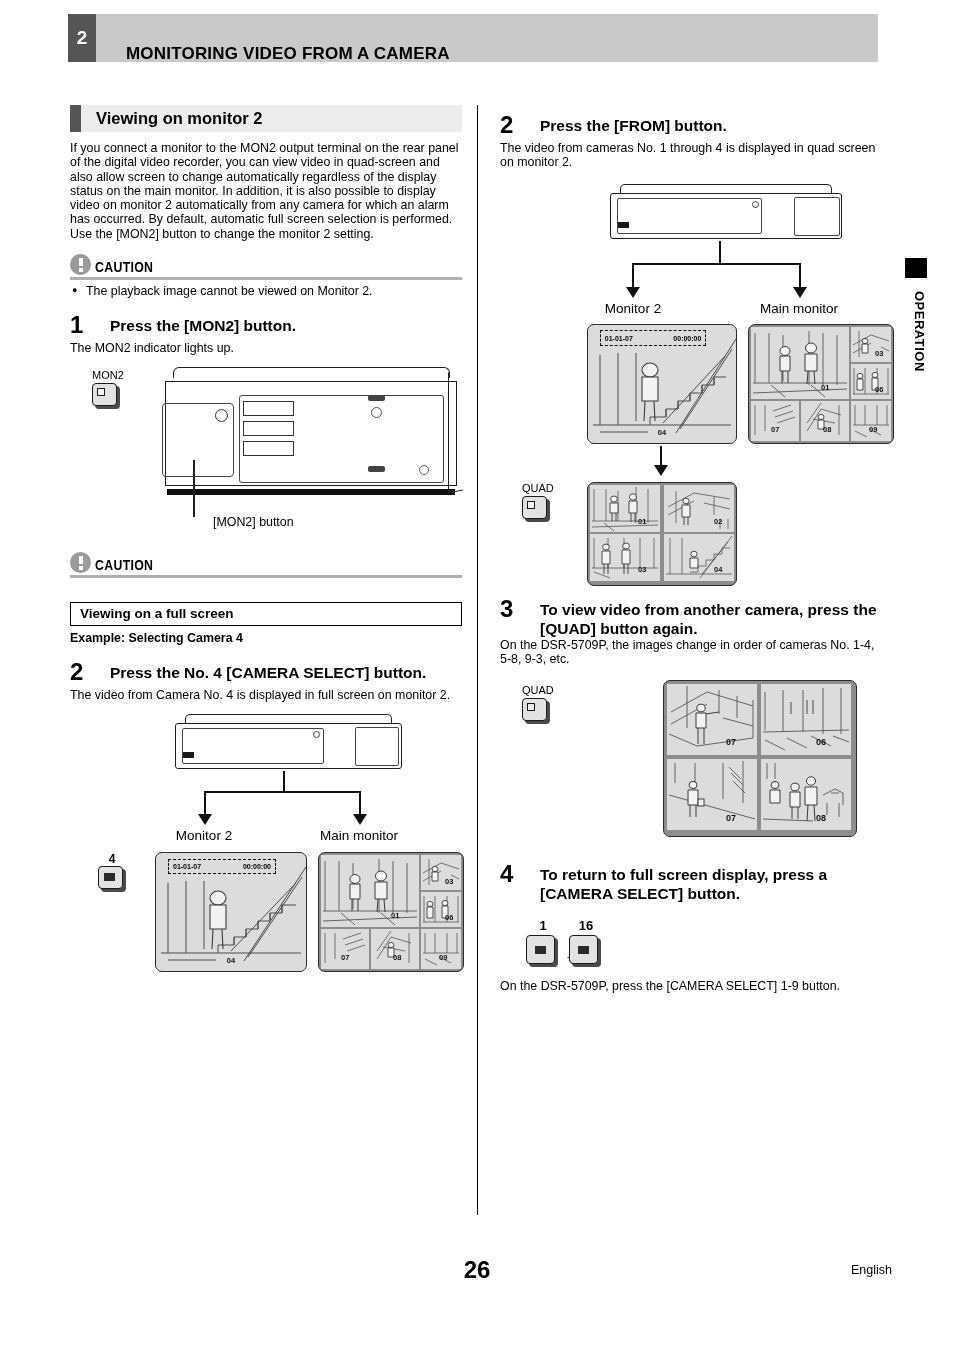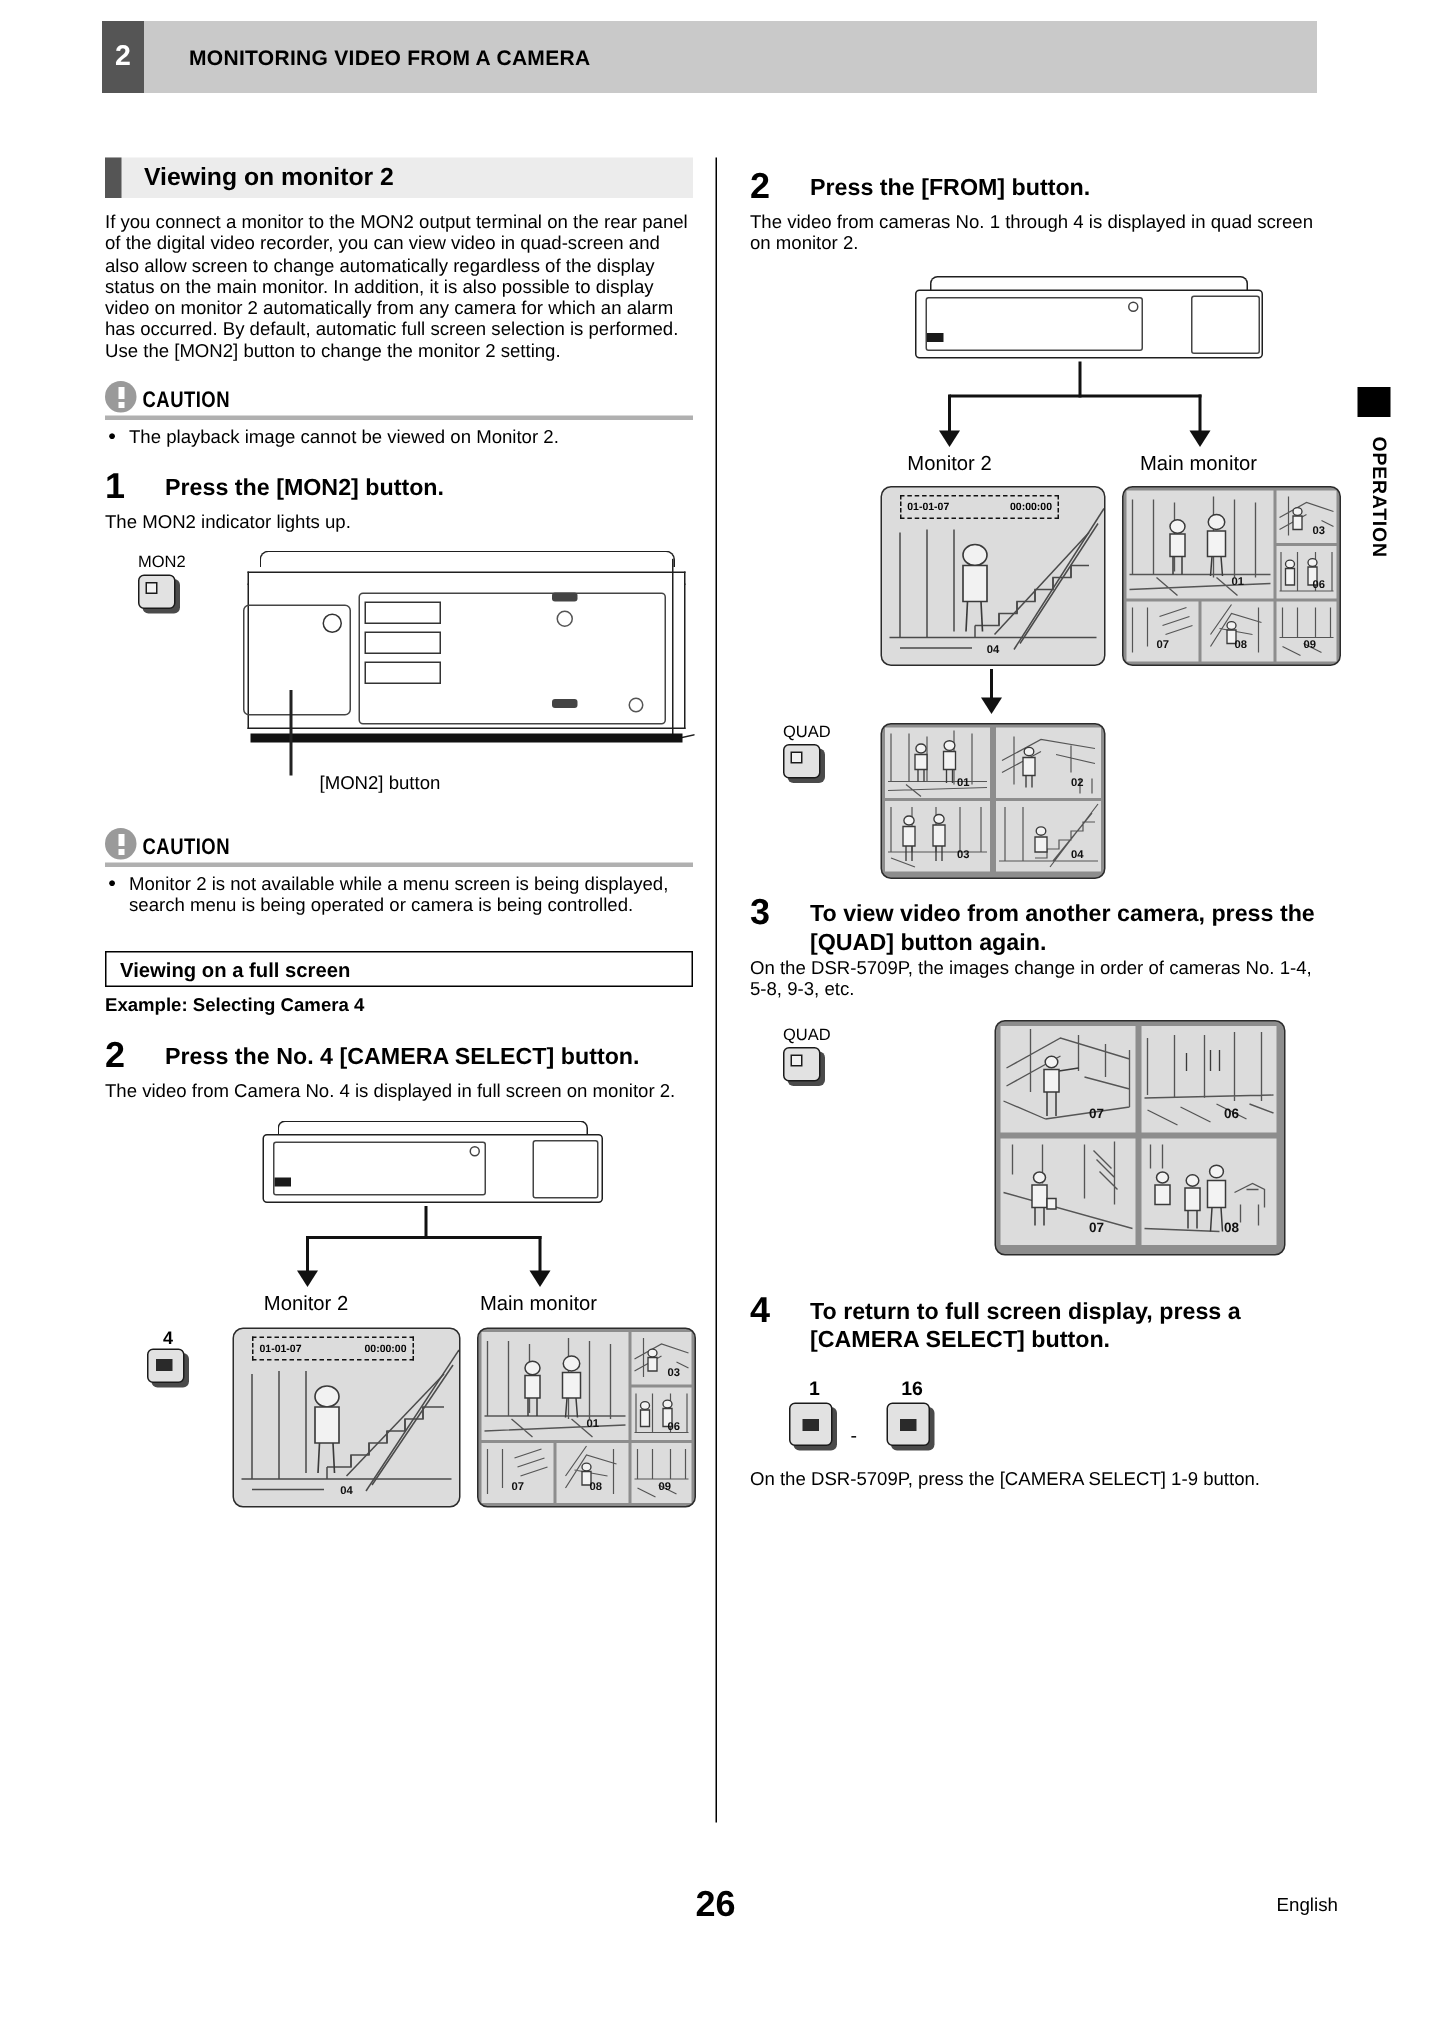--- a/index.html
+++ b/index.html
@@ -4,22 +4,22 @@
 <style>
   html,body{margin:0;padding:0;background:#fff;}
   body{width:954px;height:1351px;position:relative;font-family:"Liberation Sans",sans-serif;color:#000;}
   .page{position:relative;width:954px;height:1351px;overflow:hidden;}
 
   
   .hdr{position:absolute;left:68px;top:14px;width:810px;height:48px;}
   .hdr-num{position:absolute;left:0;top:0;width:28px;height:48px;background:#555;color:#fff;
            font-weight:bold;font-size:19px;display:flex;align-items:center;justify-content:center;}
   .hdr-bar{position:absolute;left:28px;top:0;right:0;height:48px;background:#c9c9c9;}
-  .hdr-title{position:absolute;left:58px;top:0;height:48px;display:flex;align-items:center;
-             font-weight:bold;font-size:14px;letter-spacing:.2px;}
+  .hdr-title{position:absolute;left:58px;top:16px;height:48px;display:flex;align-items:center;
+             font-weight:bold;font-size:17px;letter-spacing:.2px;}
 
   
   .colL{position:absolute;left:70px;top:105px;width:392px;}
   .colR{position:absolute;left:500px;top:105px;width:385px;}
   .divider{position:absolute;left:477px;top:105px;width:1px;height:1110px;background:#000;}
 
   
   .sec-head{position:relative;height:27px;background:#ececec;margin-bottom:9px;}
   .sec-head .mark{position:absolute;left:0;top:0;width:11px;height:27px;background:#555;}
   .sec-head .txt{position:absolute;left:26px;top:0;height:27px;display:flex;align-items:center;
@@ -190,23 +190,20 @@
 
       <div style="position:absolute;left:143px;top:150px;font-size:12.4px;">[MON2] button</div>
     </div>
 
     <div class="caution" style="margin-top:14px;">
       <div class="caution-row">
         <div class="c-icon"></div>
         <div class="c-word">CAUTION</div>
       </div>
       <div class="c-rule"></div>
-      <ul class="c-list">
-        <li>Monitor 2 is not available while a menu screen is being displayed, search menu is being operated or camera is being controlled.</li>
-      </ul>
     </div>
 
     <div class="box-head" style="margin-top:24px;">
       <span>Viewing on a full screen</span>
     </div>
     <div class="sub-bold">Example: Selecting Camera 4</div>
 
     <div class="step">
       <div class="n">2</div>
       <div class="t">Press the No. 4 [CAMERA SELECT] button.</div>
@@ -706,21 +703,21 @@
     </div>
 
     <div style="position:relative;height:62px;margin-top:10px;">
       <div class="devbtn" style="position:absolute;left:26px;top:22px;width:34px;height:32px;">
         <div class="lbl ctr" style="top:-17px;font-size:13px;">1</div>
         <div class="shadow" style="width:29px;height:29px;"></div>
         <div class="face" style="width:29px;height:29px;"></div>
         <div class="led" style="left:9px;top:11px;width:11px;height:8px;background:#2a2a2a;border:none;"></div>
       </div>
       <div style="position:absolute;left:67px;top:36px;font-size:13px;">-</div>
-      <div class="devbtn" style="position:absolute;left:91px;top:22px;width:34px;height:32px;">
+      <div class="devbtn" style="position:absolute;left:69px;top:22px;width:34px;height:32px;">
         <div class="lbl ctr" style="top:-17px;font-size:13px;">16</div>
         <div class="shadow" style="width:29px;height:29px;"></div>
         <div class="face" style="width:29px;height:29px;"></div>
         <div class="led" style="left:9px;top:11px;width:11px;height:8px;background:#2a2a2a;border:none;"></div>
       </div>
     </div>
 
     <div class="step-body" style="margin-top:4px;">On the DSR-5709P, press the [CAMERA SELECT] 1-9 button.</div>
   </div>
 

